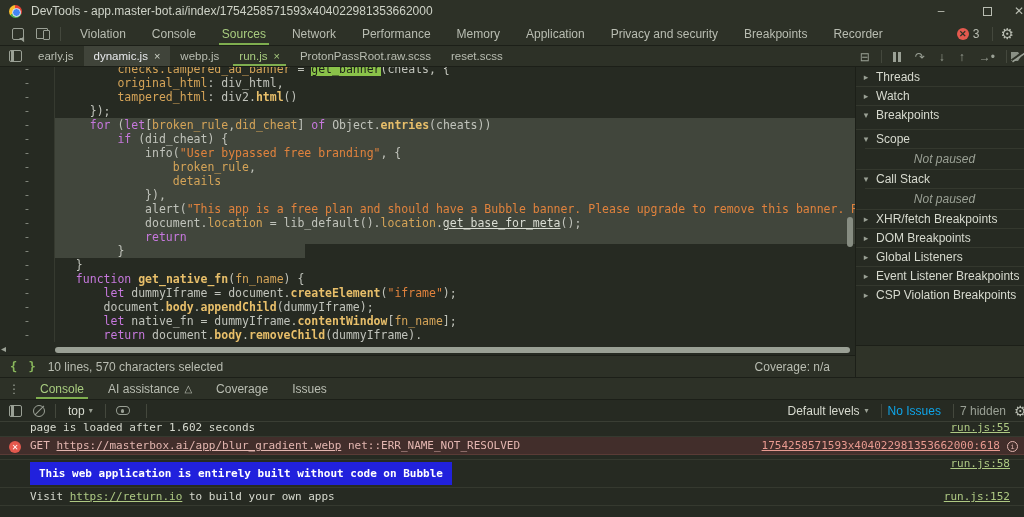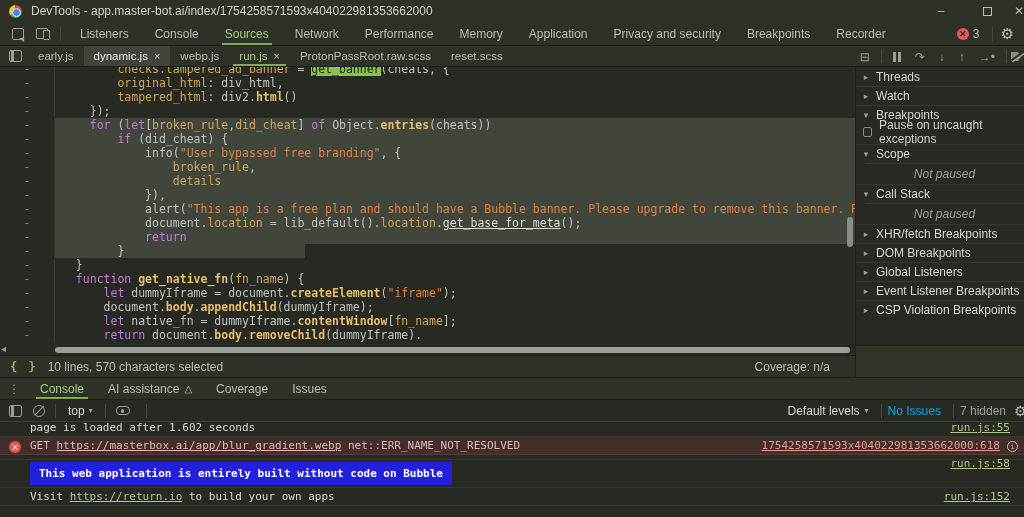--- a/index.html
+++ b/index.html
@@ -160,21 +160,21 @@
       </div>
     <div class="wbtn close">✕</div>
   </div>
 </div>
 
 <div id="maintabbar">
   <div id="inspect-icon" class="tool-ic"></div>
   <div id="device-icon" class="tool-ic"></div>
   <div class="vsep"></div>
   <div id="main-tabs">
-      <div class="mtab">Listeners</div>
+      <div class="mtab">Violation</div>
       <div class="mtab">Console</div>
       <div class="mtab active">Sources</div>
       <div class="mtab">Network</div>
       <div class="mtab">Performance</div>
       <div class="mtab">Memory</div>
       <div class="mtab">Application</div>
       <div class="mtab">Privacy and security</div>
       <div class="mtab">Breakpoints</div>
       <div class="mtab">Recorder</div>
     </div>
@@ -246,24 +246,20 @@
         <span class="sb-arrow">▸</span>
         <span>Threads</span>
       </div>
       <div class="sb-sec">
         <span class="sb-arrow">▸</span>
         <span>Watch</span>
       </div>
       <div class="sb-sec">
         <span class="sb-arrow">▾</span>
         <span>Breakpoints</span>
-      </div>
-      <div class="sb-check-row">
-        <span class="sb-check"></span>
-        <span>Pause on uncaught exceptions</span>
       </div>
       <div class="sb-pad"></div>
       <div class="sb-sec">
         <span class="sb-arrow">▾</span>
         <span>Scope</span>
       </div>
       <div class="sb-note">Not paused</div>
       <div class="sb-sec">
         <span class="sb-arrow">▾</span>
         <span>Call Stack</span>

